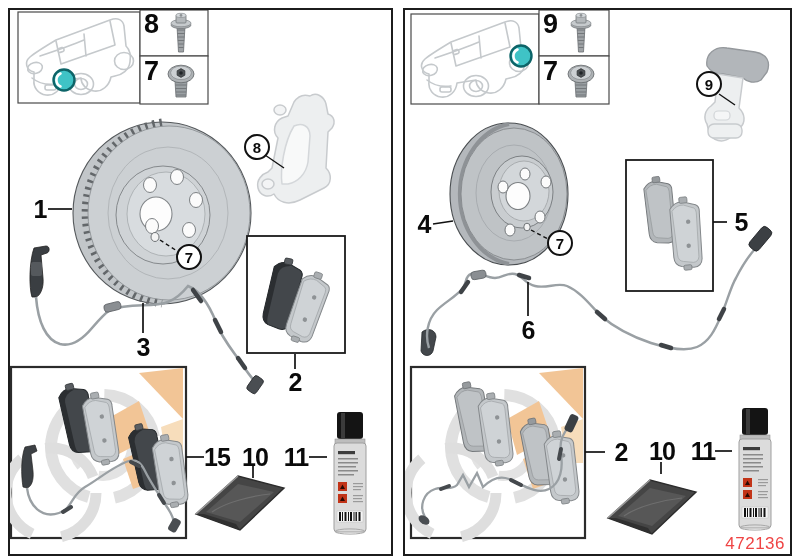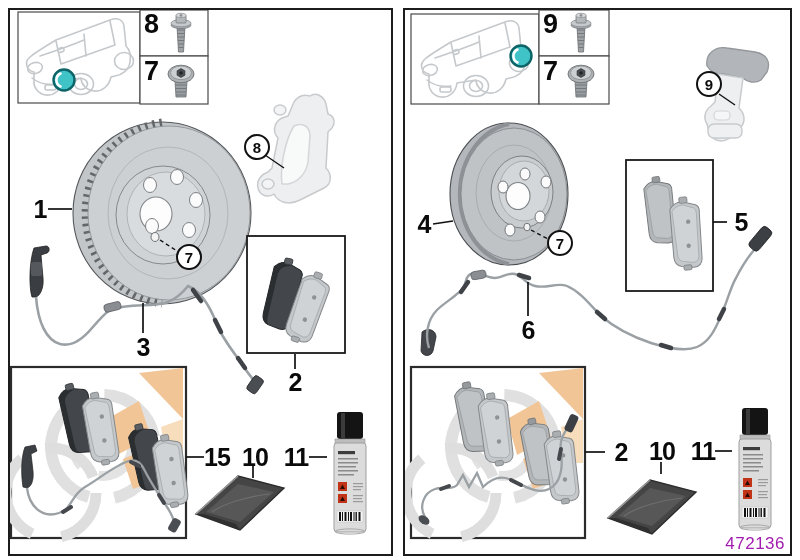--- a/index.html
+++ b/index.html
@@ -4,21 +4,21 @@
 <style>
   html,body{margin:0;padding:0;background:#fff;}
   body{width:800px;height:560px;position:relative;font-family:"Liberation Sans",sans-serif;overflow:hidden;}
   .panel{position:absolute;top:8px;height:548px;border:2px solid #1c1c1c;background:#fff;box-sizing:border-box;}
   .panel-left{left:8px;width:385px;}
   .panel-right{left:403px;width:389px;}
   .art{position:absolute;left:0;top:0;}
   .num{position:absolute;transform:translate(-50%,-50%);font-weight:bold;font-size:25px;color:#0a0a0a;letter-spacing:-1px;line-height:1;cursor:pointer;}
   .cellnum{position:absolute;font-weight:bold;font-size:27px;color:#0a0a0a;line-height:1;cursor:pointer;}
   .circ{position:absolute;width:22px;height:22px;border:2px solid #111;border-radius:50%;background:#fff;display:flex;align-items:center;justify-content:center;font-weight:bold;font-size:15px;color:#0a0a0a;cursor:pointer;}
-  .plate{position:absolute;left:700px;top:534px;width:85px;text-align:right;font-size:17px;color:#a21caf;letter-spacing:.5px;}
+  .plate{position:absolute;left:700px;top:534px;width:85px;text-align:right;font-size:17px;color:#ef4444;letter-spacing:.5px;}
 </style>
 </head>
 <body>
 
 <svg width="0" height="0" style="position:absolute">
 <defs>
   <g id="sym-car">
     <g fill="none" stroke="#c5c9cc" stroke-width="1.6" stroke-linejoin="round" stroke-linecap="round">
       <path fill="#fff" d="M16,60 C8,58 6,50 12,45 C18,40 28,34 38,28 L92,8 C100,5 105,8 106,14 L108,34 C112,38 113,44 112,50 C111,58 104,63 97,64 L93,65 C91,74 84,80 76,79 C68,78 63,72 63,66 L44,69 C43,78 36,84 28,83 C20,82 15,75 16,68 Z"></path>
       <path d="M38,29 L43,52 L97,33 L92,9"></path>

